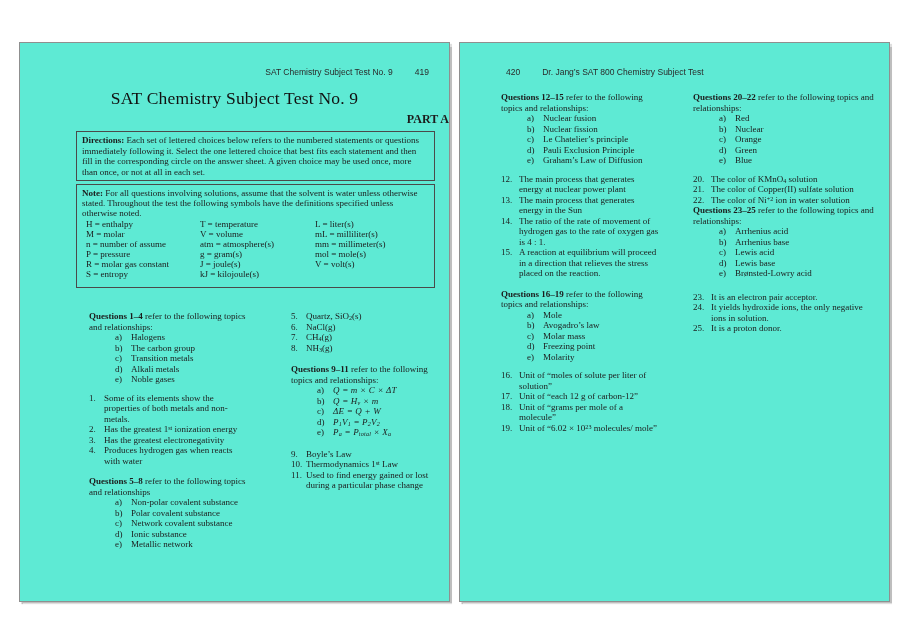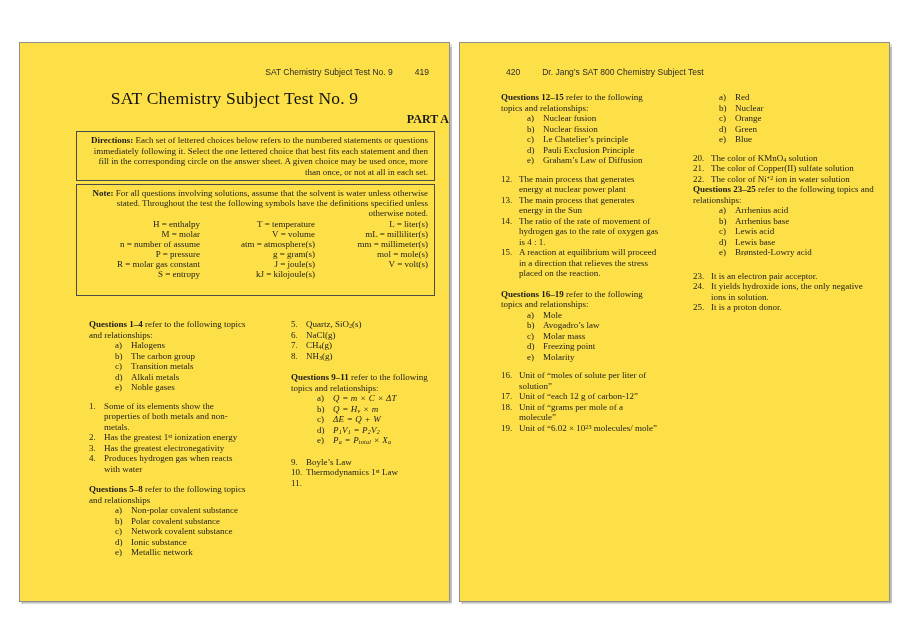--- a/index.html
+++ b/index.html
@@ -1,37 +1,37 @@
 <!DOCTYPE html>
 <html><head>
 <meta charset="utf-8">
 <style>
   * { margin:0; padding:0; box-sizing:border-box; }
   html,body { width:910px; height:644px; background:#ffffff; }
   body { position:relative; font-family:"Liberation Serif", serif; color:#1c1c1c;
          -webkit-font-smoothing:antialiased; }
-  .page { position:absolute; top:42px; width:431px; height:560px; background:#fde047;
+  .page { position:absolute; top:42px; width:431px; height:560px; background:#5eead4;
           border:1px solid #8f8f8f; box-shadow:1.5px 2px 1px rgba(110,110,110,0.45);
           overflow:hidden; }
   .page-left  { left:19px; }
   .page-right { left:459px; }
 
   .runhead { position:absolute; top:24px; font-family:"Liberation Sans", sans-serif;
              font-size:8.5px; color:#2a2a2a; display:flex; }
   .page-left  .runhead { right:20px; }
   .page-right .runhead { left:46px; }
   .runhead .gap { width:22px; }
 
   .doc-title { margin-top:45px; text-align:center; font-size:17.5px; color:#111;
                letter-spacing:0.2px; }
   .part-label { margin-top:3px; text-align:right; font-weight:bold; font-size:12px; }
 
   .box { margin:4px 14px 0 56px; border:1px solid #4a4a4a; padding:3px 6px 3px 5px;
-         font-size:9px; line-height:10.5px;text-align:right; }
-  .box.note { margin-top:3px; padding-bottom:16px; line-height:10.2px; }
+         font-size:9px; line-height:10.5px; }
+  .box.note { margin-top:3px; padding-bottom:8px; line-height:10.2px; }
   .box b { font-weight:bold; }
   .symrow { display:flex; line-height:10.1px; padding-left:4px; }
   .symrow .s1 { width:114px; flex:none; }
   .symrow .s2 { width:115px; flex:none; }
   .symrow .s3 { flex:1; }
 
   .cols { display:flex; font-size:9px; line-height:10.5px; }
   .page-left  .cols { margin:23px 14px 0 69px; }
   .page-right .cols { margin:49px 12px 0 41px; }
   .page-left  .col1 { width:158px; flex:none; margin-right:44px; }
@@ -222,20 +222,21 @@
         <div class="item">
             <span class="qn">9.</span>
             <span class="qt">Boyle’s Law</span>
           </div>
         <div class="item">
             <span class="qn">10.</span>
             <span class="qt">Thermodynamics 1<sup>st</sup> Law</span>
           </div>
         <div class="item">
             <span class="qn">11.</span>
+            <span class="qt">Used to find energy gained or lost during a particular phase change</span>
           </div>
       </div>
     </div>
   </div>
 </div>
 
 <div class="page page-right">
   <div class="runhead">
     <span>420</span>
     <span class="gap"></span>
@@ -322,20 +323,21 @@
             <span class="qt">Unit of “grams per mole of a molecule”</span>
           </div>
         <div class="item">
             <span class="qn">19.</span>
             <span class="qt">Unit of “6.02 × 10<sup>23</sup> molecules/ mole”</span>
           </div>
       </div>
     </div>
 
     <div class="col2">
+      <p class="ghead"><b>Questions 20–22</b><span> refer to the following topics and relationships:</span></p>
       <div class="opts">
         <div class="opt">
             <span class="ol">a)</span>
             <span class="ot">Red</span>
           </div>
         <div class="opt">
             <span class="ol">b)</span>
             <span class="ot">Nuclear</span>
           </div>
         <div class="opt">

